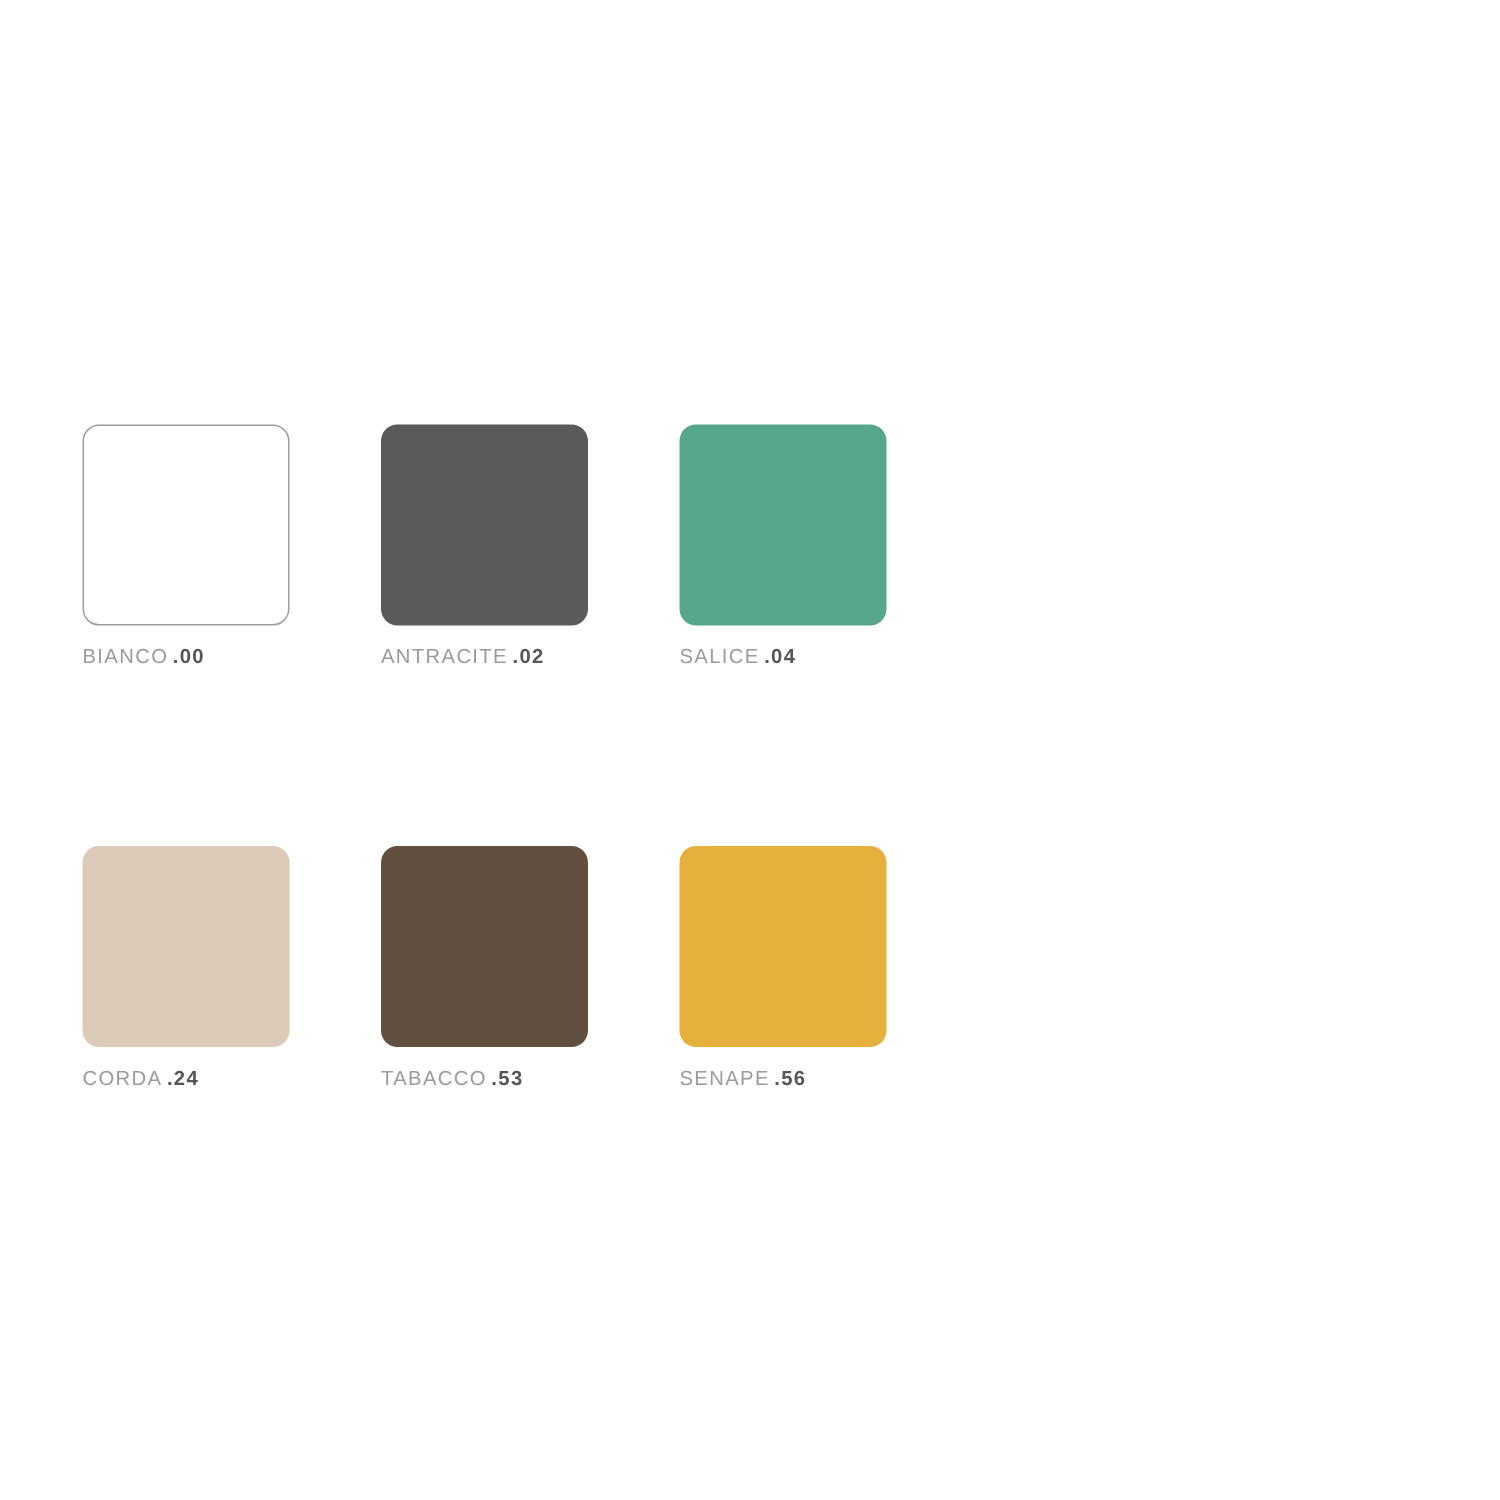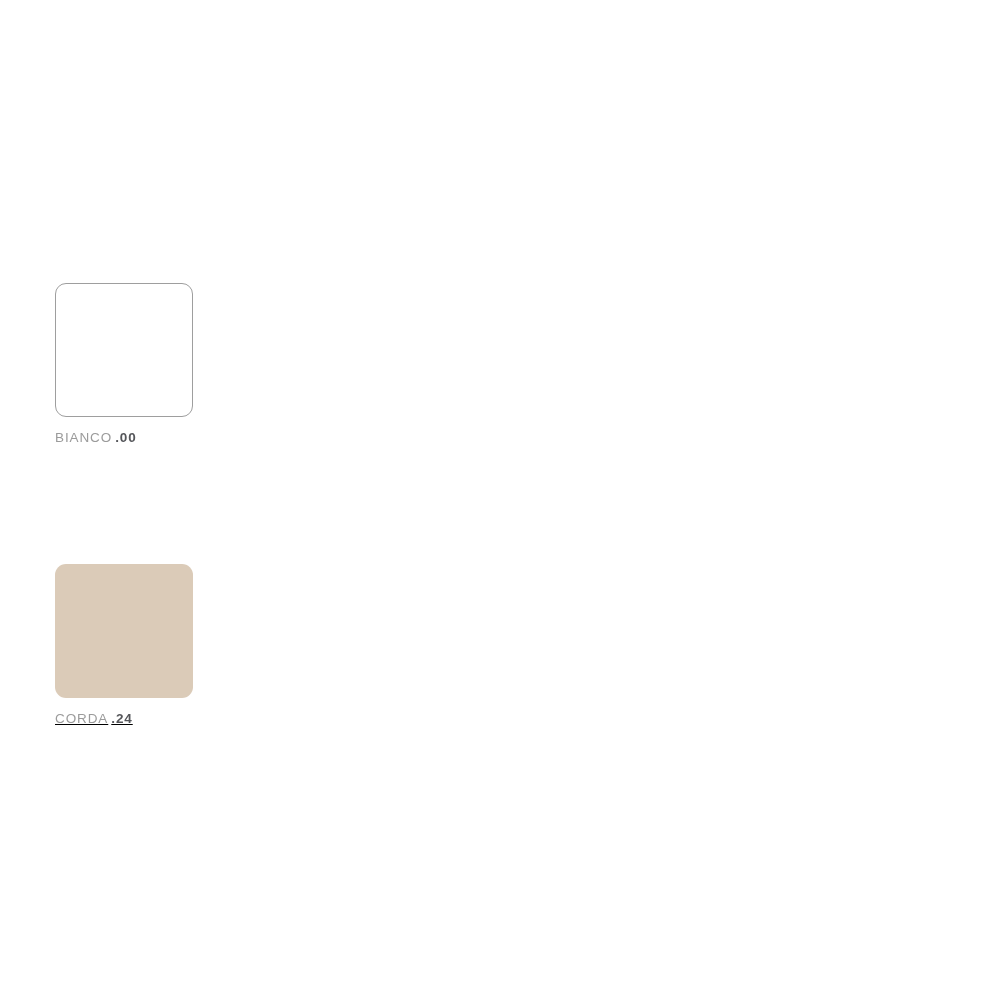--- a/index.html
+++ b/index.html
@@ -22,21 +22,21 @@
     width: 933px;
   }
 
   .swatch-row {
     display: flex;
     align-items: flex-end;
     padding-left: 20px;
   }
 
   .swatch-row.row-1 { margin-bottom: 0; }
-  .swatch-row.row-2 { margin-top: 118px; text-decoration: underline; }
+  .swatch-row.row-2 { margin-top: 118px; }
 
   .swatch-cell {
     width: 138px;
     margin-right: 61px;
     display: flex;
     flex-direction: column;
     align-items: flex-start;
   }
   .swatch-cell:last-child { margin-right: 0; }
 
@@ -74,20 +74,36 @@
 </style>
 </head>
 <body style="background: rgb(255, 255, 255);">
 
 <div id="palette-board">
     <div class="swatch-row row-1">
       <div class="swatch-cell">
         <div class="swatch-chip outlined" style="background: rgb(255, 255, 255); border-color: rgb(158, 158, 158);"></div>
         <div class="swatch-label"><span class="swatch-name">BIANCO</span><span class="swatch-code">.00</span></div>
       </div>
+      <div class="swatch-cell">
+        <div class="swatch-chip" style="background: rgb(90, 90, 90);"></div>
+        <div class="swatch-label"><span class="swatch-name">ANTRACITE</span><span class="swatch-code">.02</span></div>
+      </div>
+      <div class="swatch-cell">
+        <div class="swatch-chip" style="background: rgb(86, 166, 141);"></div>
+        <div class="swatch-label"><span class="swatch-name">SALICE</span><span class="swatch-code">.04</span></div>
+      </div>
     </div>
     <div class="swatch-row row-2">
       <div class="swatch-cell">
         <div class="swatch-chip" style="background: rgb(219, 203, 184);"></div>
         <div class="swatch-label"><span class="swatch-name">CORDA</span><span class="swatch-code">.24</span></div>
       </div>
+      <div class="swatch-cell">
+        <div class="swatch-chip" style="background: rgb(97, 80, 63);"></div>
+        <div class="swatch-label"><span class="swatch-name">TABACCO</span><span class="swatch-code">.53</span></div>
+      </div>
+      <div class="swatch-cell">
+        <div class="swatch-chip" style="background: rgb(230, 176, 60);"></div>
+        <div class="swatch-label"><span class="swatch-name">SENAPE</span><span class="swatch-code">.56</span></div>
+      </div>
     </div>
   </div>
 
 </body></html>

